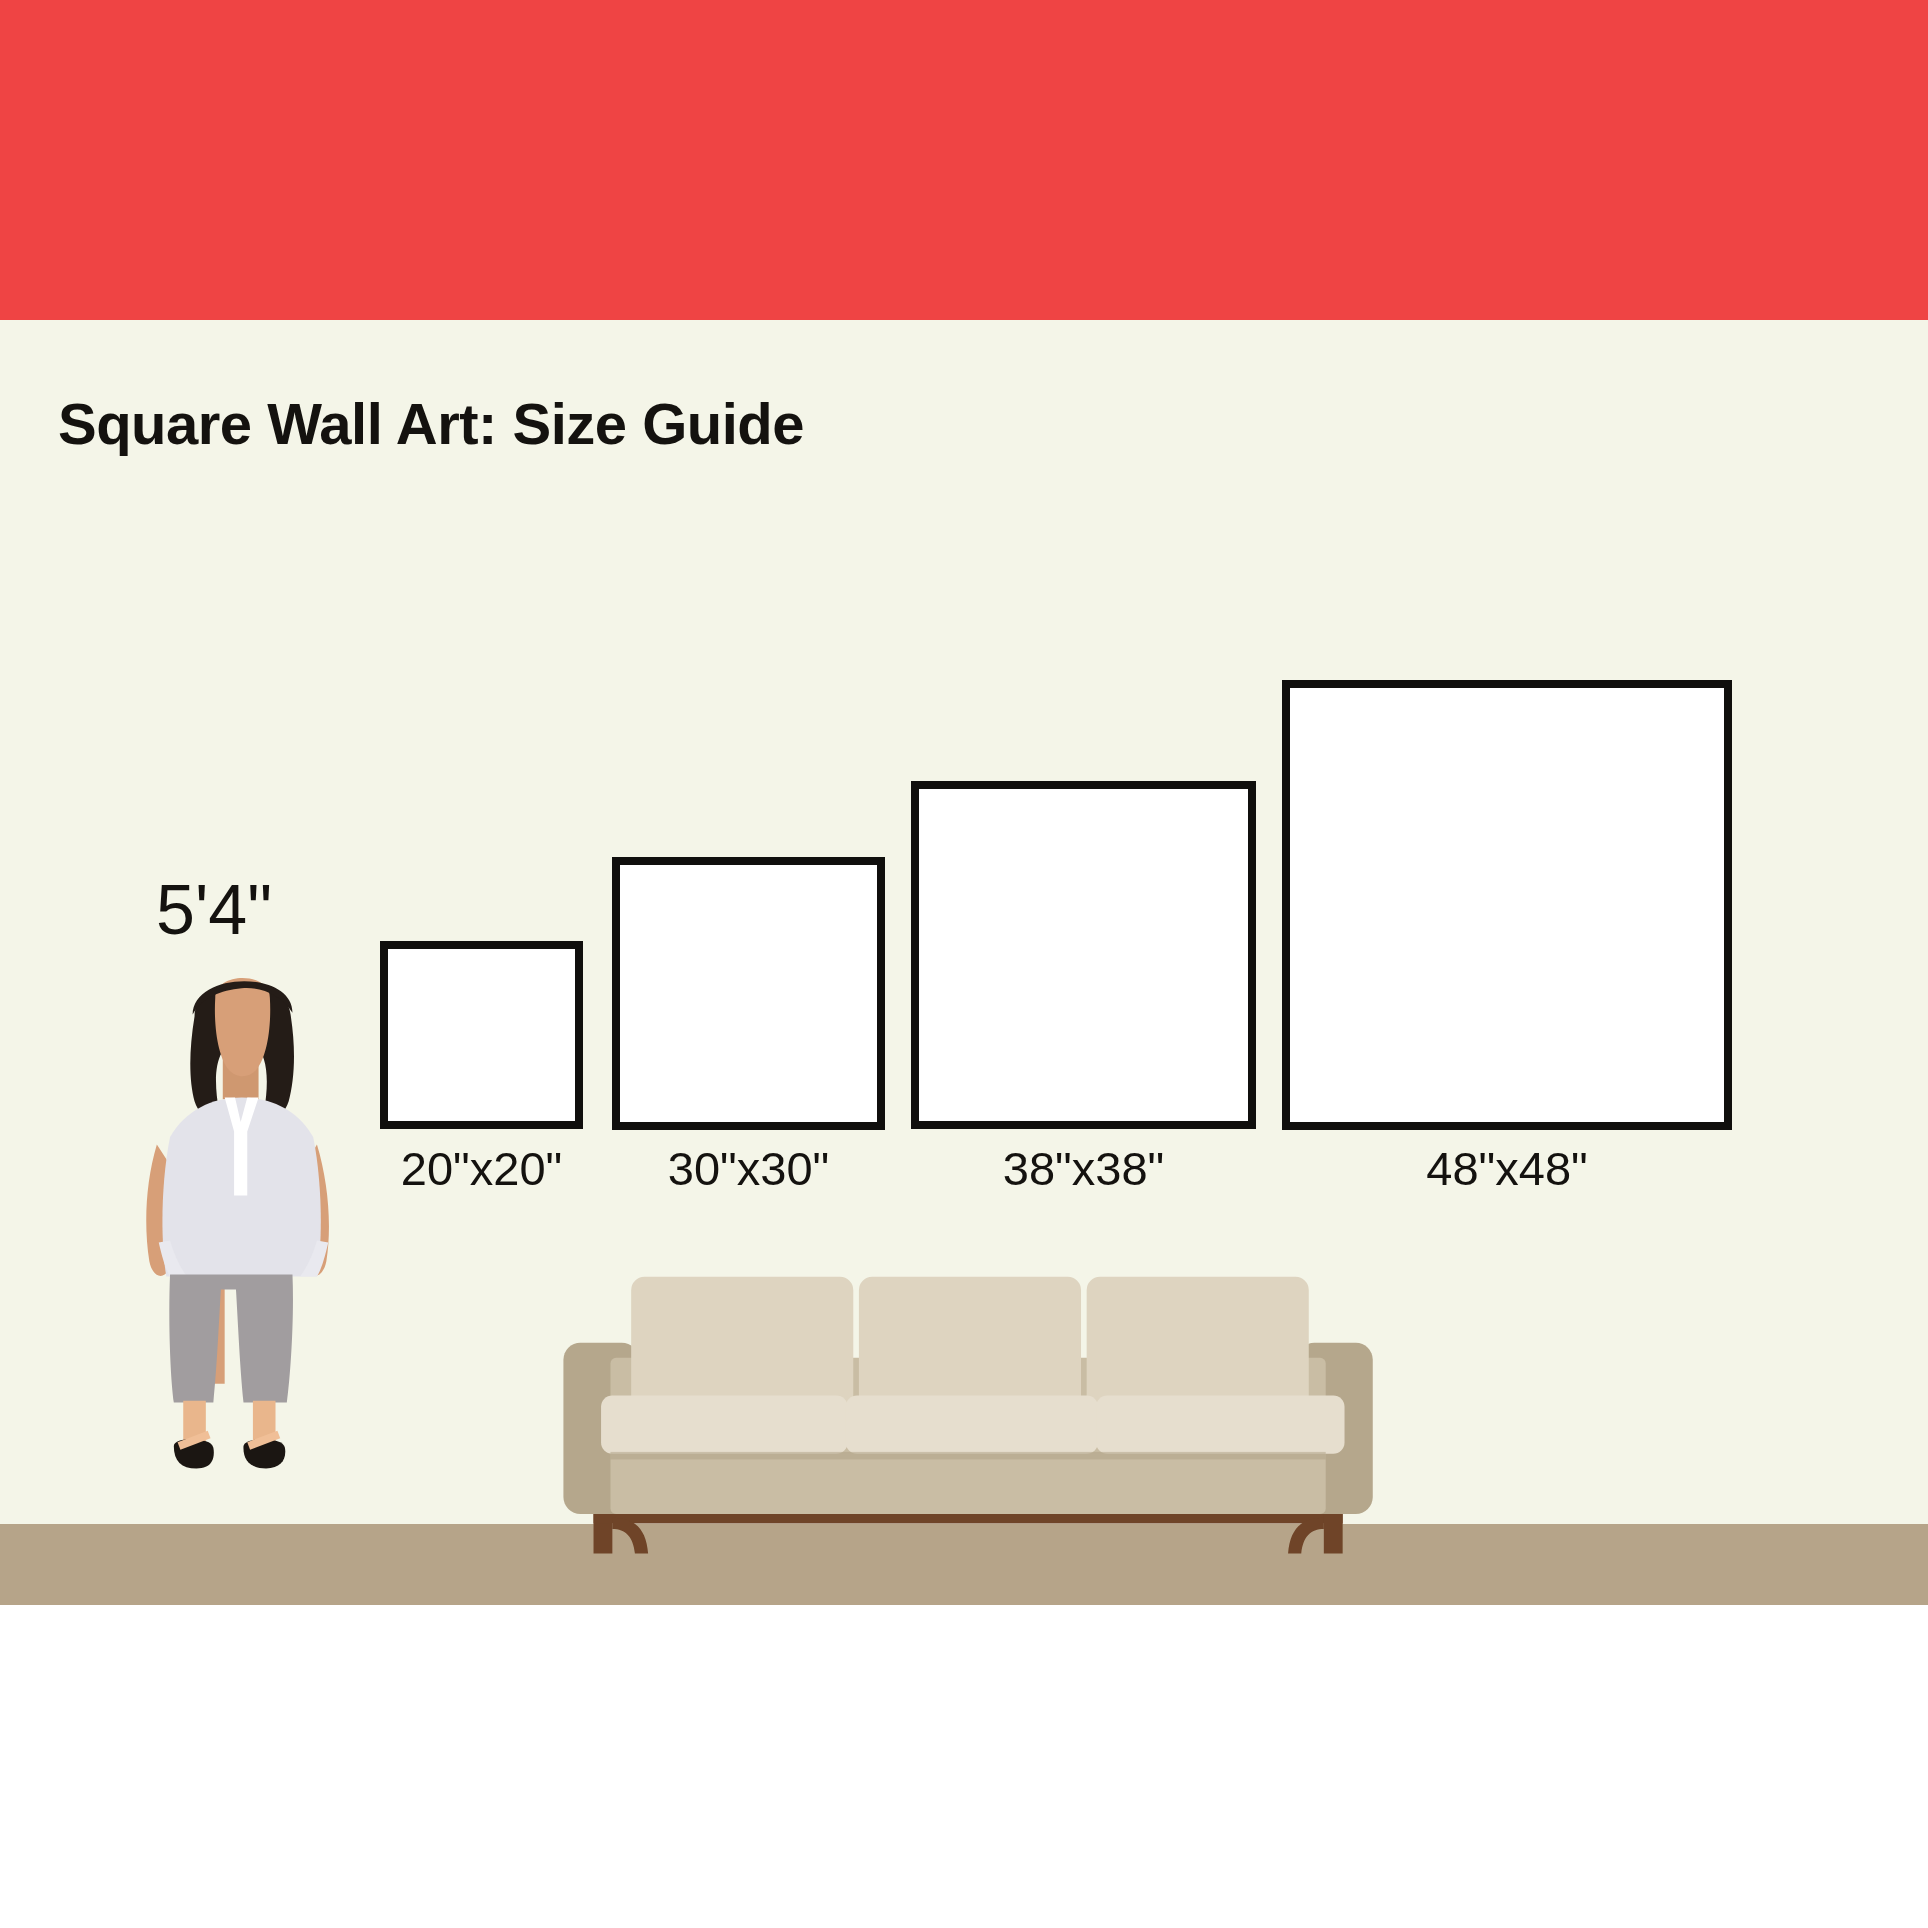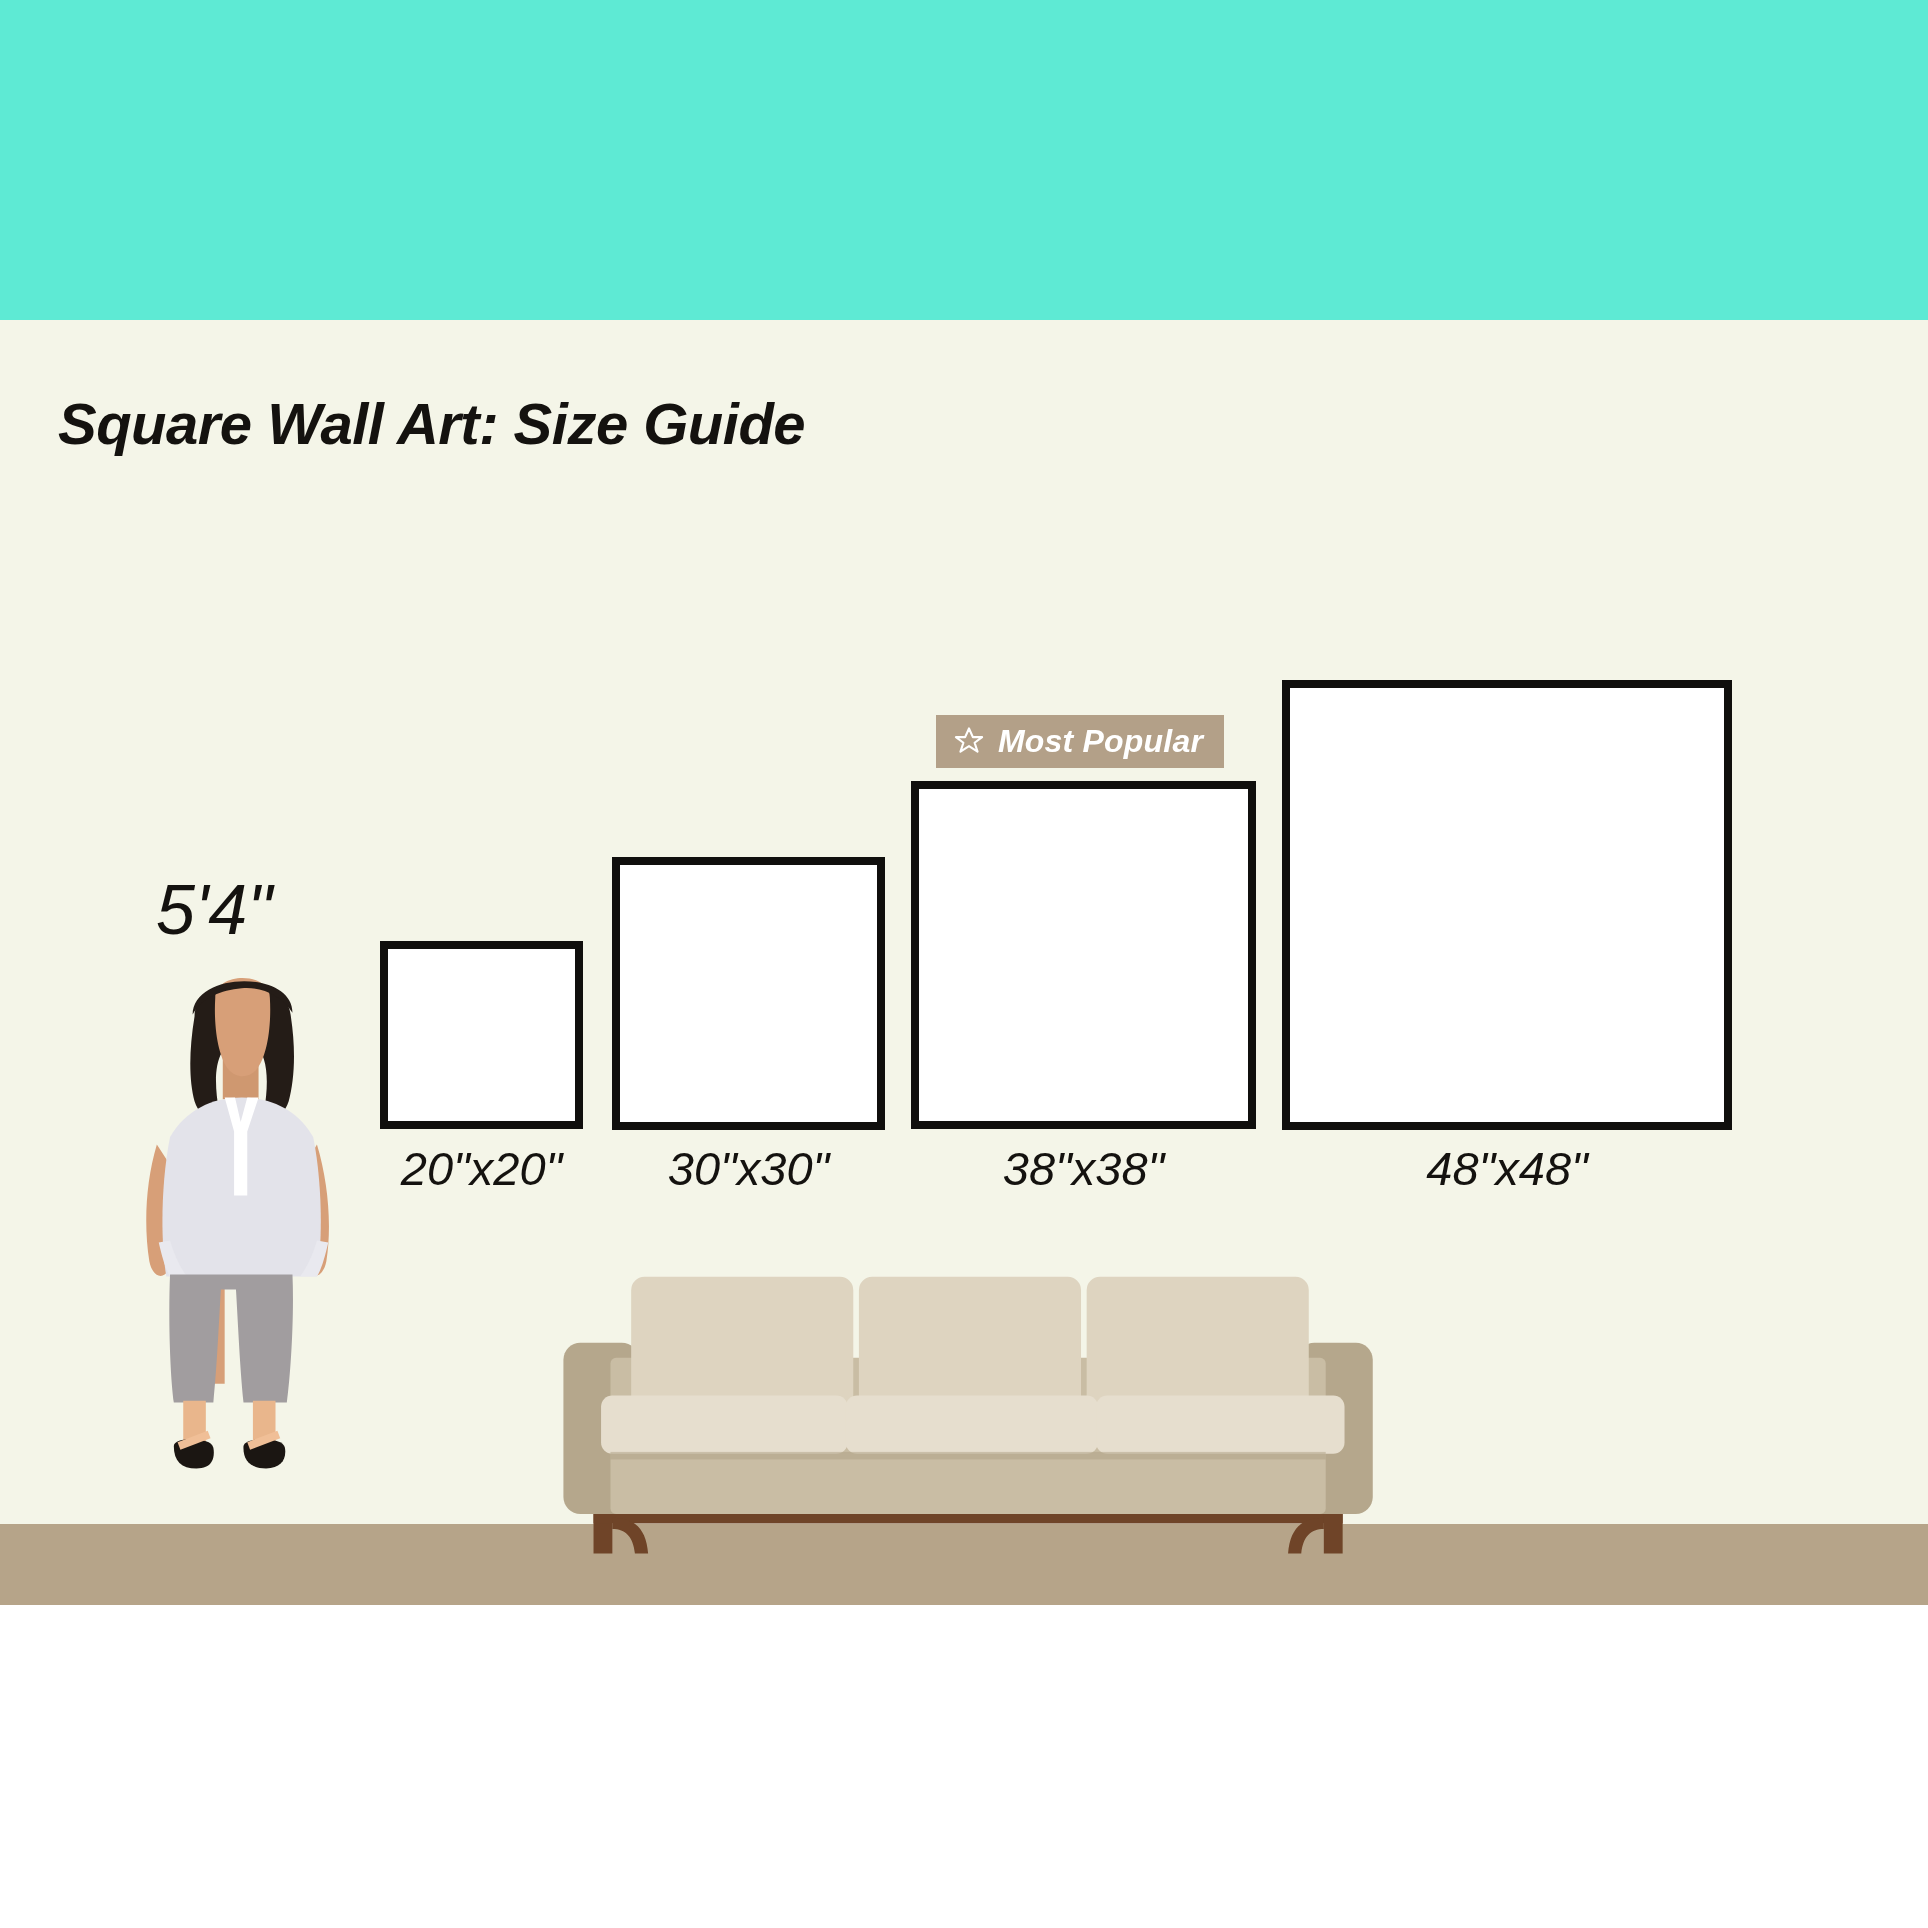--- a/index.html
+++ b/index.html
@@ -11,22 +11,21 @@
     width: 1928px;
     height: 1928px;
     font-family: "Liberation Sans", sans-serif;
     overflow: hidden;
   }
 
   #stage {
     position: relative;
     width: 1928px;
     height: 1596px;
-    background: #5eead4;
-    font-style: italic;
+    background: #ef4444;
   }
 
   
   #scene {
     position: absolute;
     left: 0;
     top: 320px;
     width: 1928px;
     height: 1285px;
     background: #f4f5e8;
@@ -189,25 +188,17 @@
 
     <div class="frame" style="left:612px; top:537px; width:273px; height:273px;"></div>
     <div class="size-label" style="left:612px; top:821px; width:273px;">30"x30"</div>
 
     <div class="frame" style="left:911px; top:461px; width:345px; height:348px;"></div>
     <div class="size-label" style="left:911px; top:821px; width:345px;">38"x38"</div>
 
     <div class="frame" style="left:1282px; top:360px; width:450px; height:450px;"></div>
     <div class="size-label" style="left:1282px; top:821px; width:450px;">48"x48"</div>
 
-    <div id="badge" style="left:936px; top:395px; height:53px;">
-      <span>
-        <svg width="32" height="32" viewBox="0 0 24 24" fill="none" stroke="#ffffff" stroke-width="1.6" stroke-linejoin="round">
-          <polygon points="12,2.6 14.9,9.1 21.8,9.1 16.2,13.3 18.4,20 12,15.9 5.6,20 7.8,13.3 2.2,9.1 9.1,9.1"></polygon>
-        </svg>
-      </span>
-      <span class="badge-text">Most Popular</span>
-    </div>
 
   </div>
 
 </div>
 
 
 </body></html>

